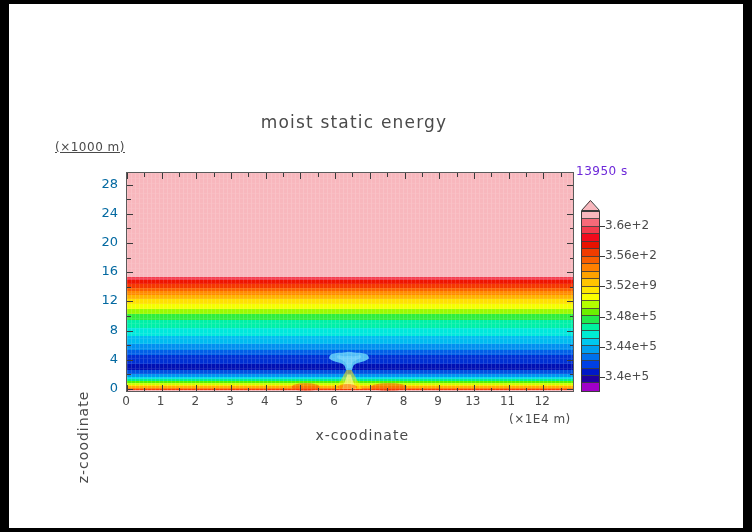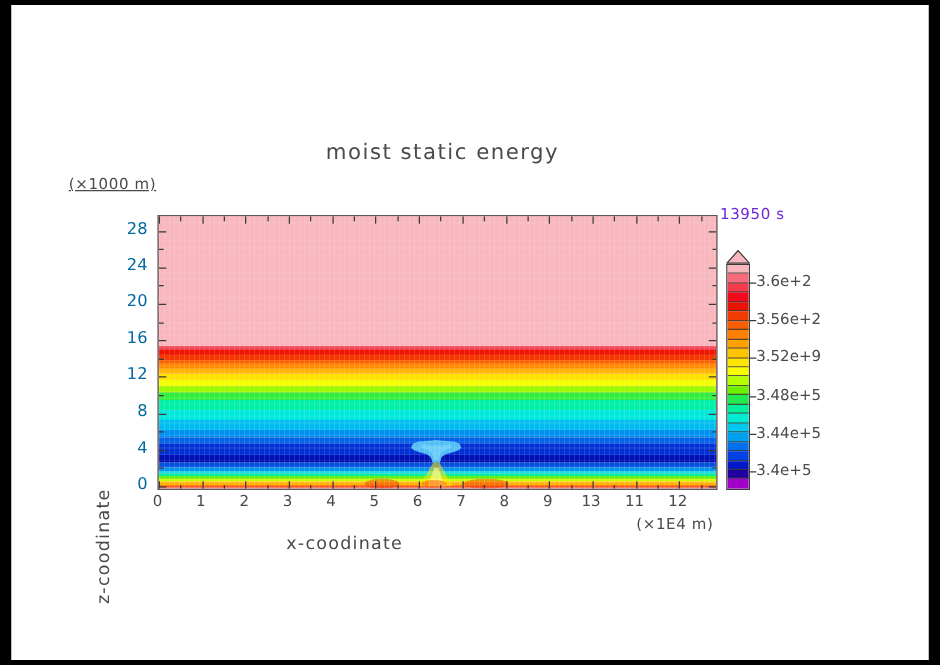--- a/index.html
+++ b/index.html
@@ -10,21 +10,21 @@
   #canvas{position:absolute;left:9px;top:4px;width:734px;height:524px;background:#fff;}
 
   
   .title{
     position:absolute;left:180px;top:108px;width:330px;
     text-align:center;font-size:17px;color:#4a4a4a;
     letter-spacing:1.2px;font-family:"DejaVu Sans",sans-serif;
   }
   .ytopunit{position:absolute;left:46px;top:136px;font-size:12px;color:#4a4a4a;letter-spacing:.5px;text-decoration:underline;}
   .xbotunit{position:absolute;left:500px;top:408px;font-size:12px;color:#4a4a4a;letter-spacing:.5px;}
-  .xaxislabel{position:absolute;left:220px;top:423px;width:180px;text-align:left;
+  .xaxislabel{position:absolute;left:220px;top:423px;width:180px;text-align:right;
               font-size:14px;color:#4a4a4a;letter-spacing:1px;}
   .yaxislabel{position:absolute;left:-4px;top:225px;font-size:14px;color:#4a4a4a;
               letter-spacing:1px;transform:rotate(-90deg);transform-origin:50% 50%;
               width:140px;text-align:center;}
   .ylabelwrap{position:absolute;left:8px;top:200px;width:140px;height:140px;}
   .timestamp{position:absolute;left:567px;top:160px;font-size:12px;color:#6d28d9;letter-spacing:.5px;}
 
   
   #plot{
     position:absolute;left:117px;top:168px;width:446px;height:218px;

